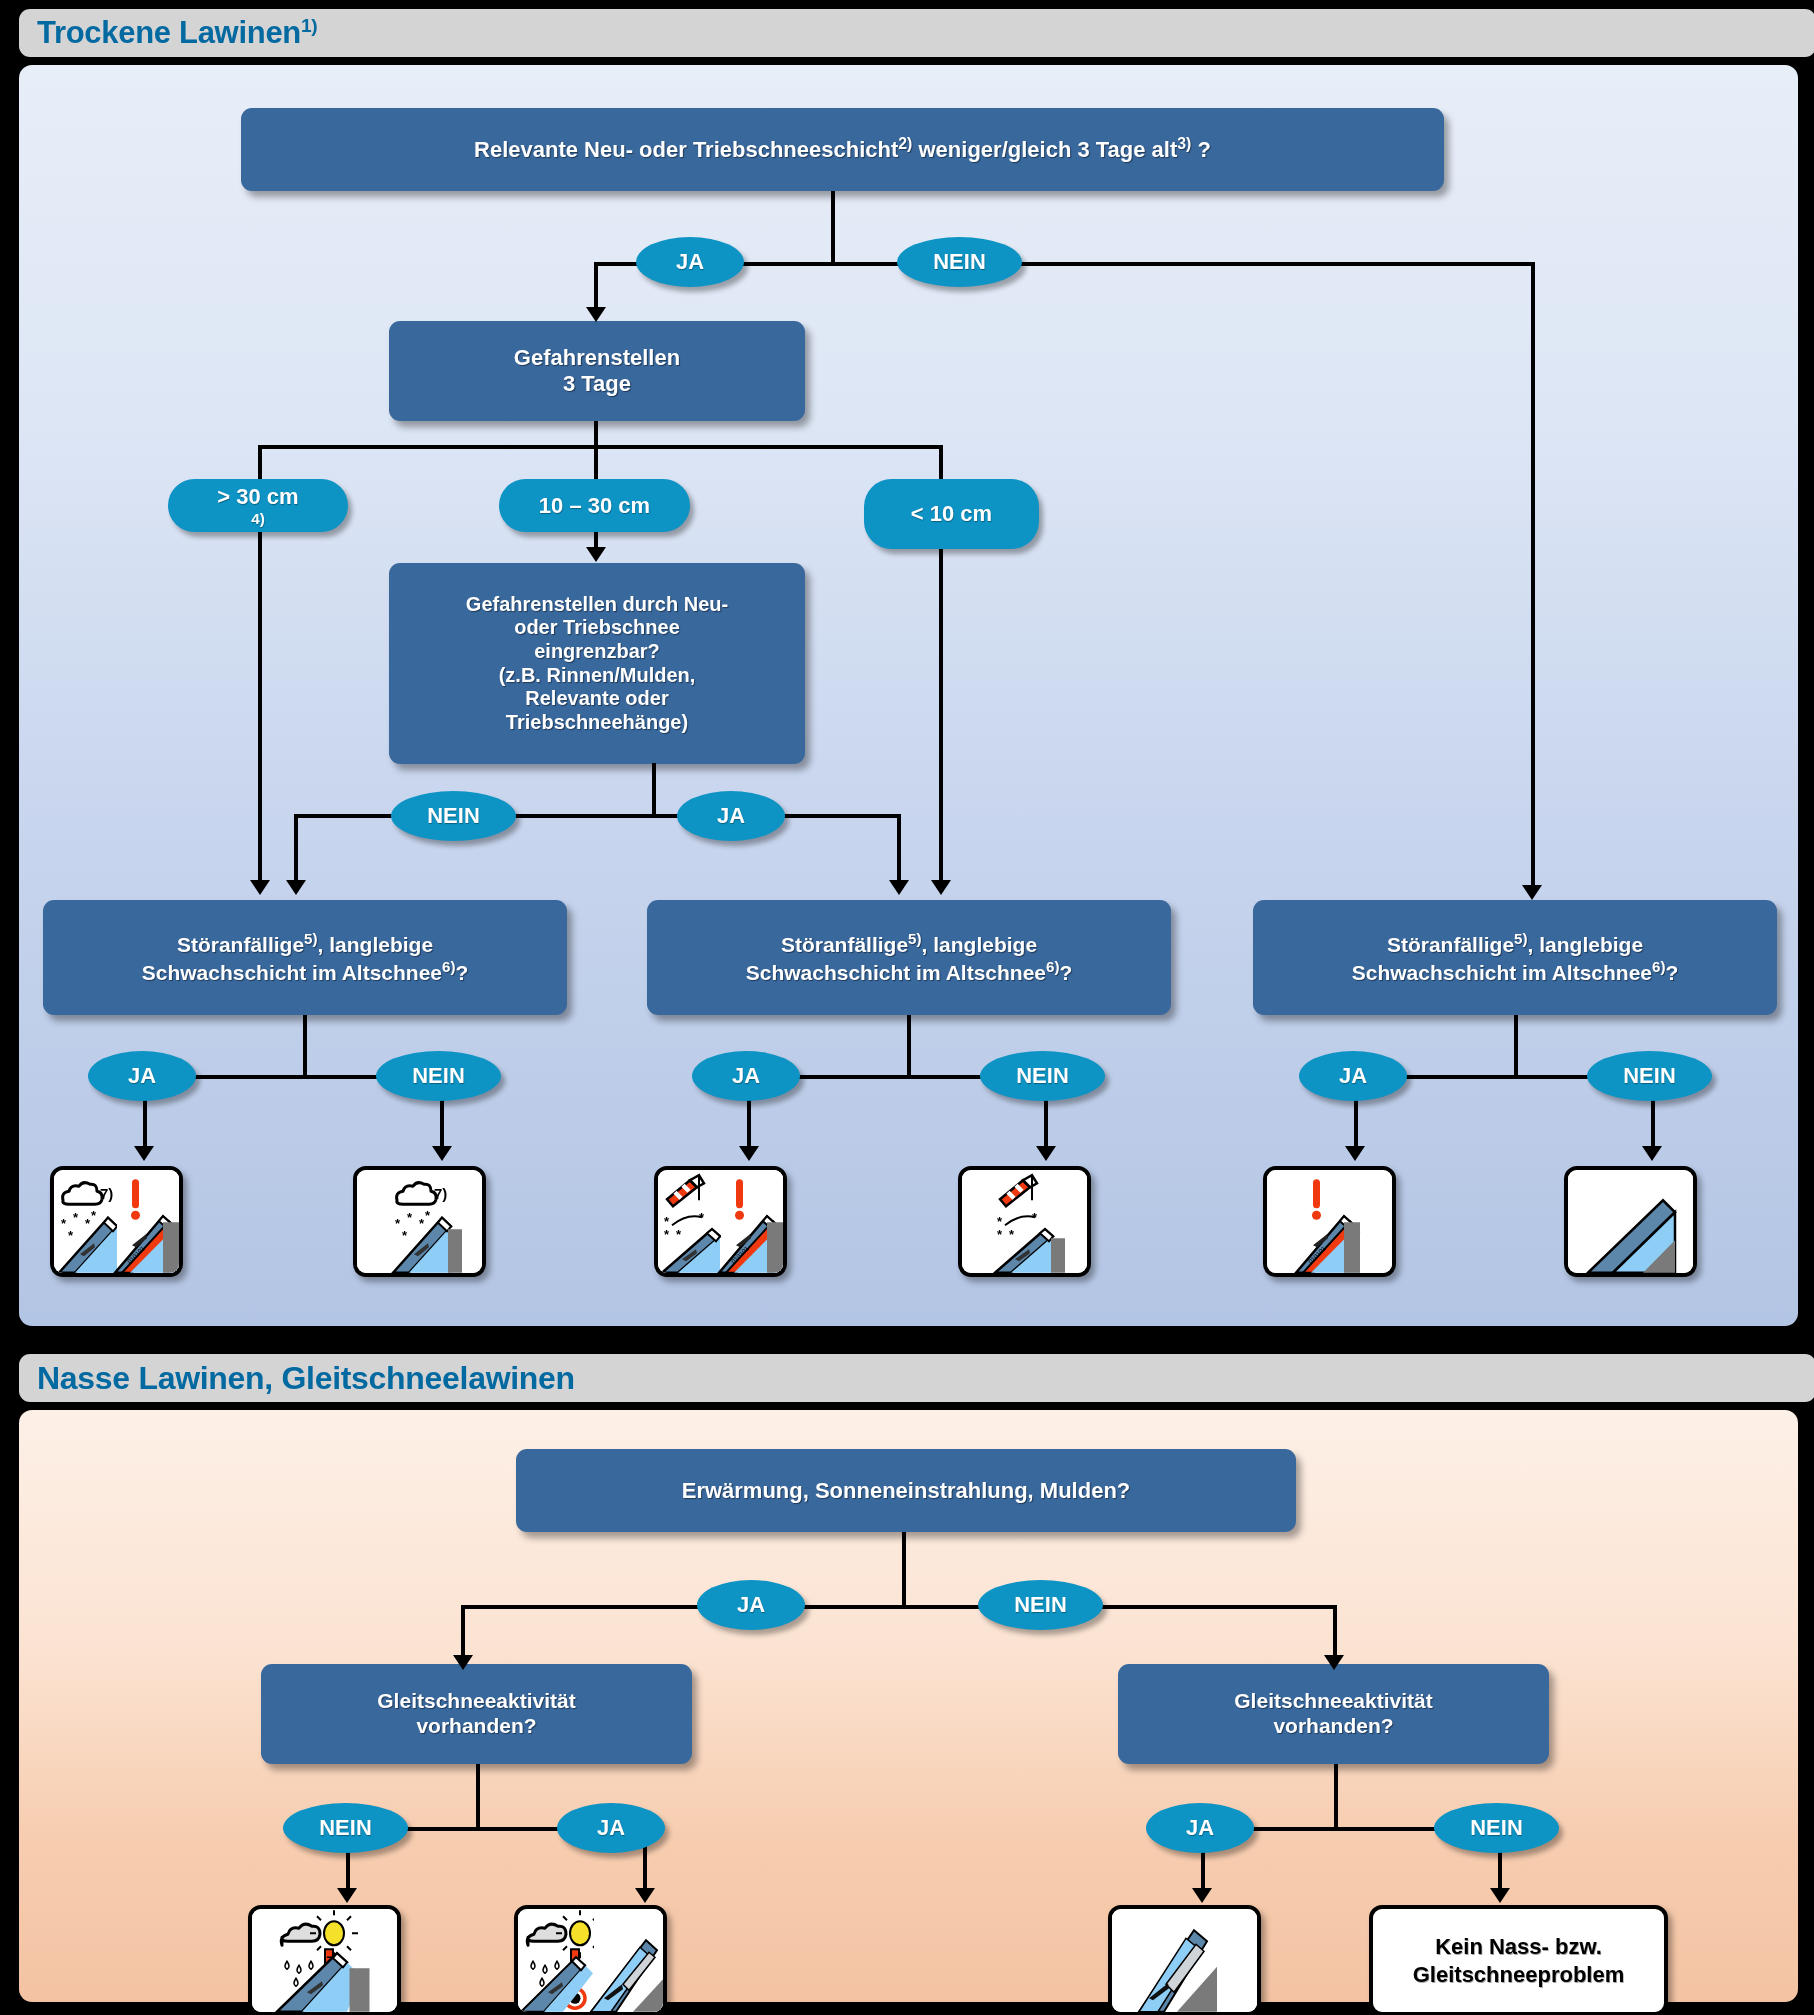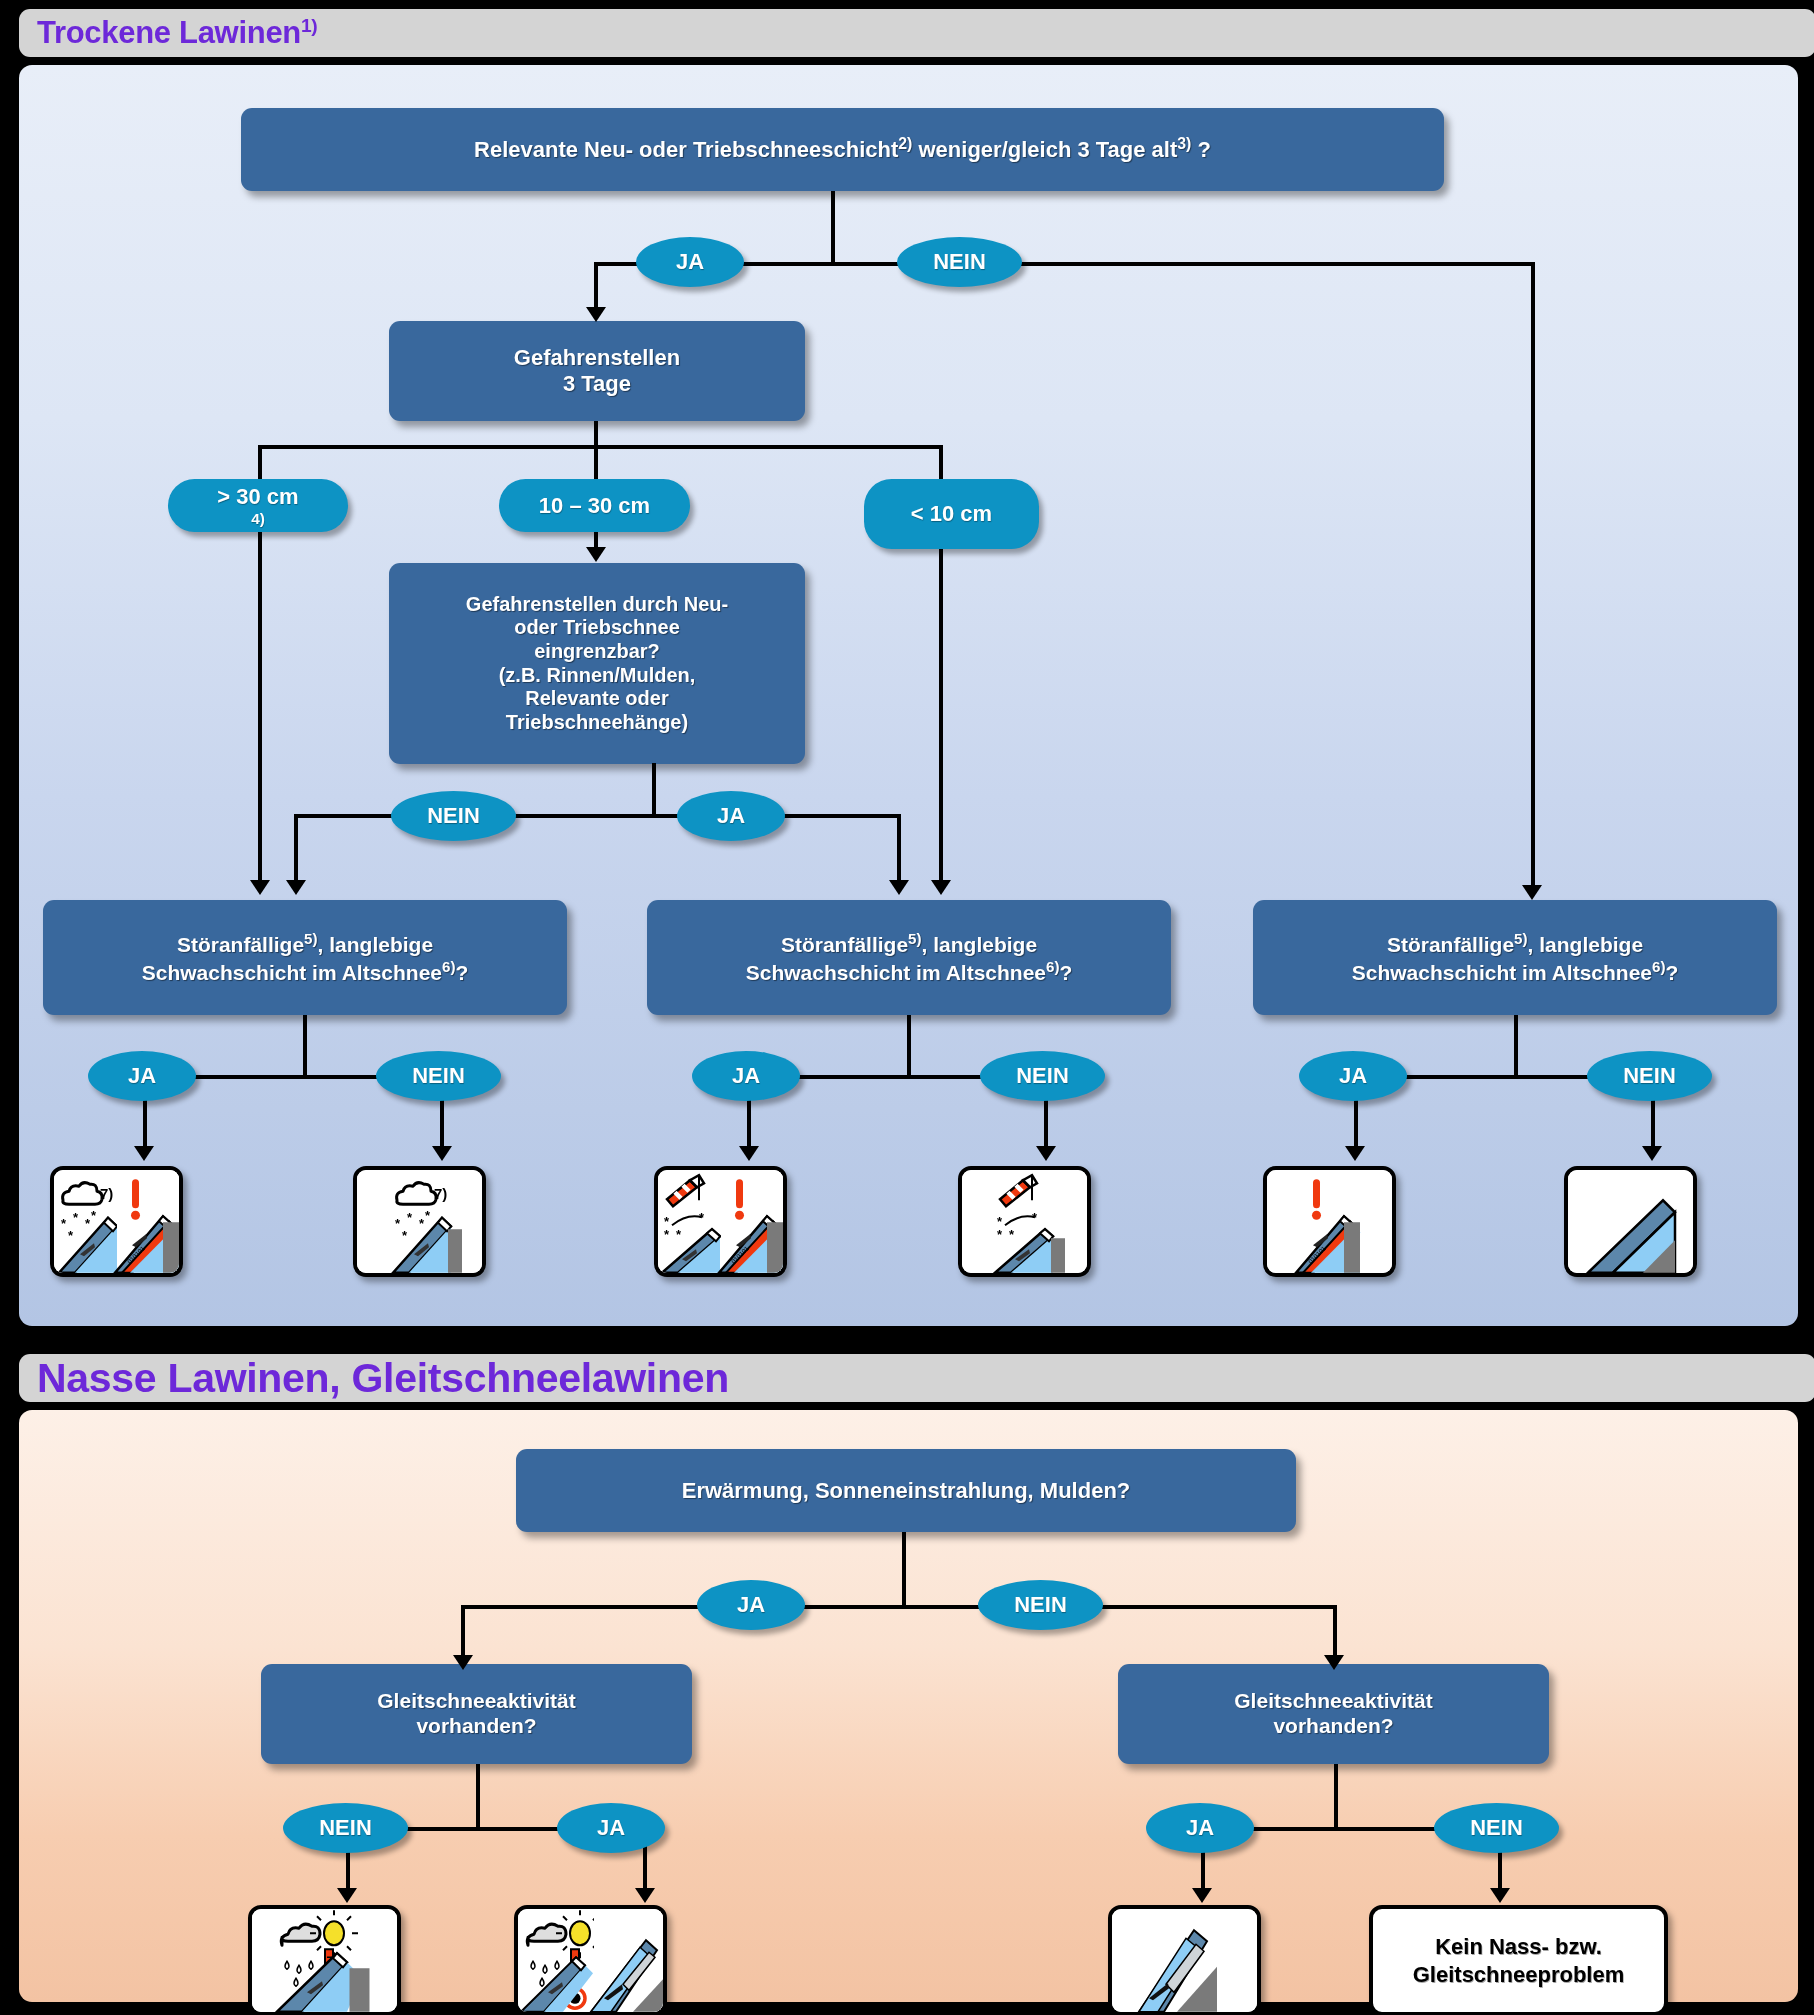--- a/index.html
+++ b/index.html
@@ -1,20 +1,20 @@
 <!DOCTYPE html>
 <html style="font-size:8px"><head>
 <meta charset="utf-8">
 <style>
   html,body{margin:0;padding:0;background:#000;}
   body{font-family:"Liberation Sans",sans-serif;}
   #page{position:relative;width:1815px;height:2015px;background:#000;overflow:hidden;}
   .panel-head{position:absolute;background:#d4d4d4;border-radius:11px;
     box-shadow:3px 4px 5px rgba(0,0,0,.55);display:flex;align-items:center;}
-  .panel-head span{font-weight:bold;color:#6d28d9;letter-spacing:-0.3px;
+  .panel-head span{font-weight:bold;color:#0369a1;letter-spacing:-0.3px;
      font-family:"Liberation Sans",sans-serif;}
 
   .panel-body{position:absolute;border-radius:13px;box-shadow:3px 5px 7px rgba(0,0,0,.5);}
   .body-dry{background:linear-gradient(180deg,#e8eef8 0%,#dde6f5 28%,#c9d6ee 58%,#b3c5e4 100%);}
   .body-wet{background:linear-gradient(180deg,#fdf0e7 0%,#fbe3d2 40%,#f7cdb0 72%,#f3c3a3 100%);}
 
   
   .qbox{position:absolute;background:#39689d;border-radius:11px;
     box-shadow:5px 6px 7px rgba(0,0,0,.35);
     display:flex;align-items:center;justify-content:center;text-align:center;
@@ -324,21 +324,21 @@
   <div class="card" style="left:1564px;top:1166px;width:125px;height:103px;">
     <svg class="pic" viewBox="0 0 250 205" width="125" height="103">
       <rect width="250" height="205" fill="#fff"></rect>
       <path d="M40 205 L190 60 L214 84 L90 205 Z" fill="#5c87ab" stroke="#000" stroke-width="5"></path>
       <path d="M90 205 L214 84 L214 205 Z" fill="#8ecdf5" stroke="#000" stroke-width="5"></path>
       <path d="M150 205 L214 140 L214 205 Z" fill="#7a7a7a"></path>
     </svg>
   </div>
 
   <div class="panel-head" style="left:19px;top:1354px;width:1779px;height:48px;padding-left:18px;">
-    <span style="font-size:41px;">
+    <span style="font-size:32px;">
       <span>Nasse Lawinen, Gleitschneelawinen</span>
     </span>
   </div>
 
   <div class="panel-body body-wet" style="left:19px;top:1410px;width:1779px;height:592px;"></div>
 
   <div class="qbox" style="left:516px;top:1449px;width:780px;height:83px;font-size:22px;">
     <div class="t">Erwärmung, Sonneneinstrahlung, Mulden?</div>
   </div>
 

